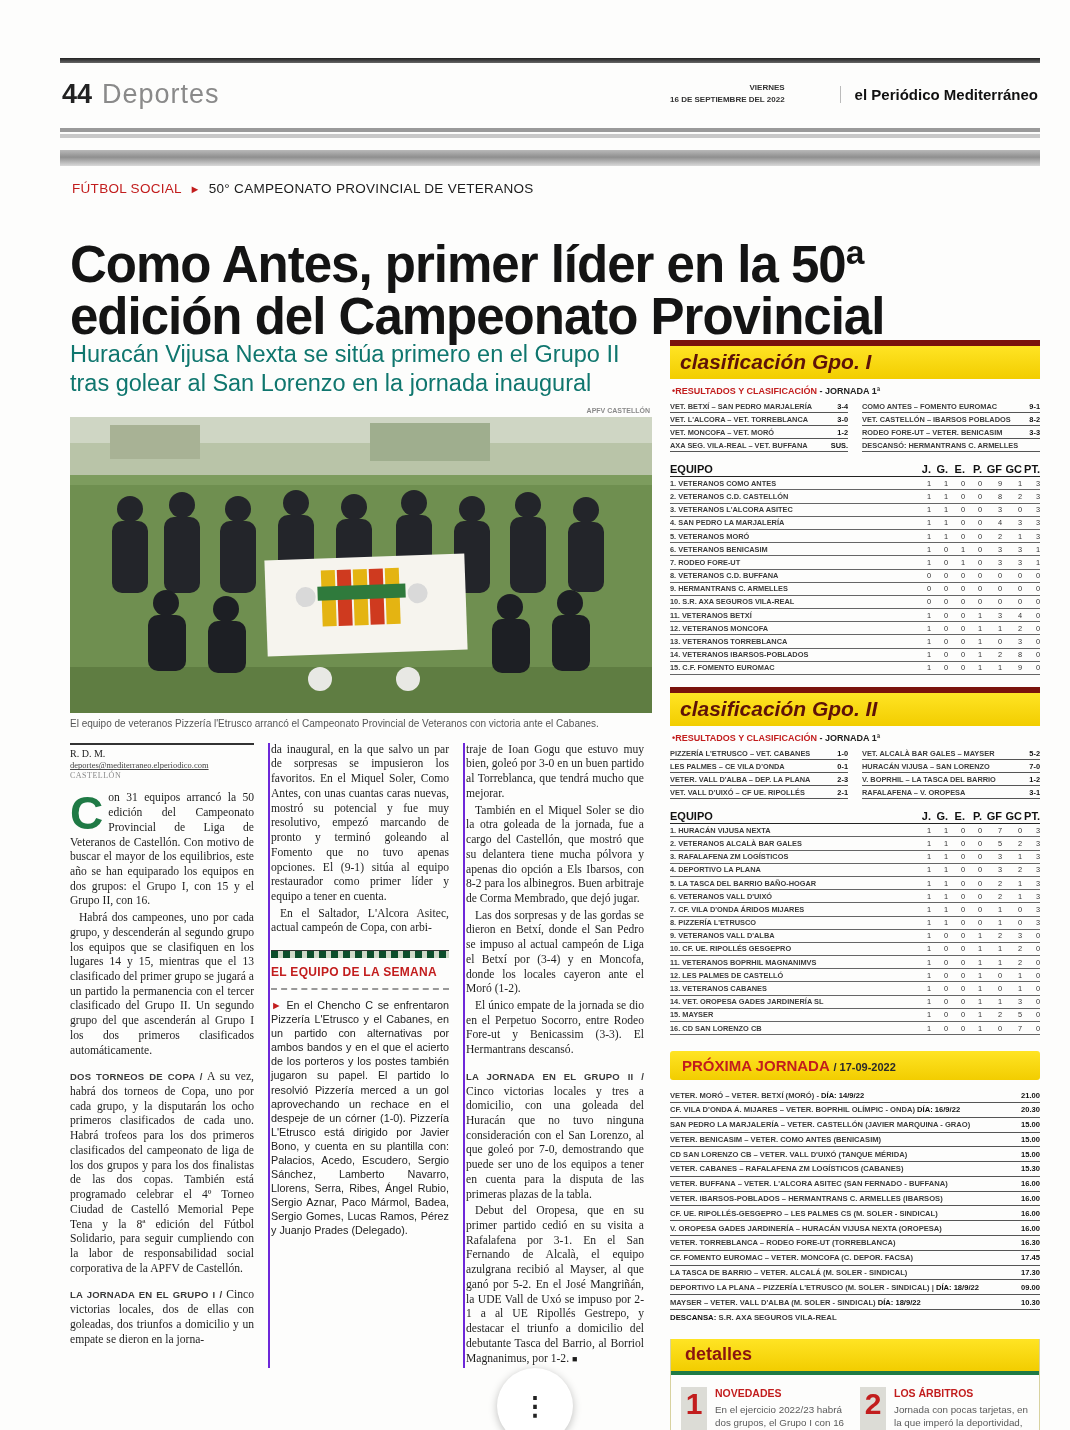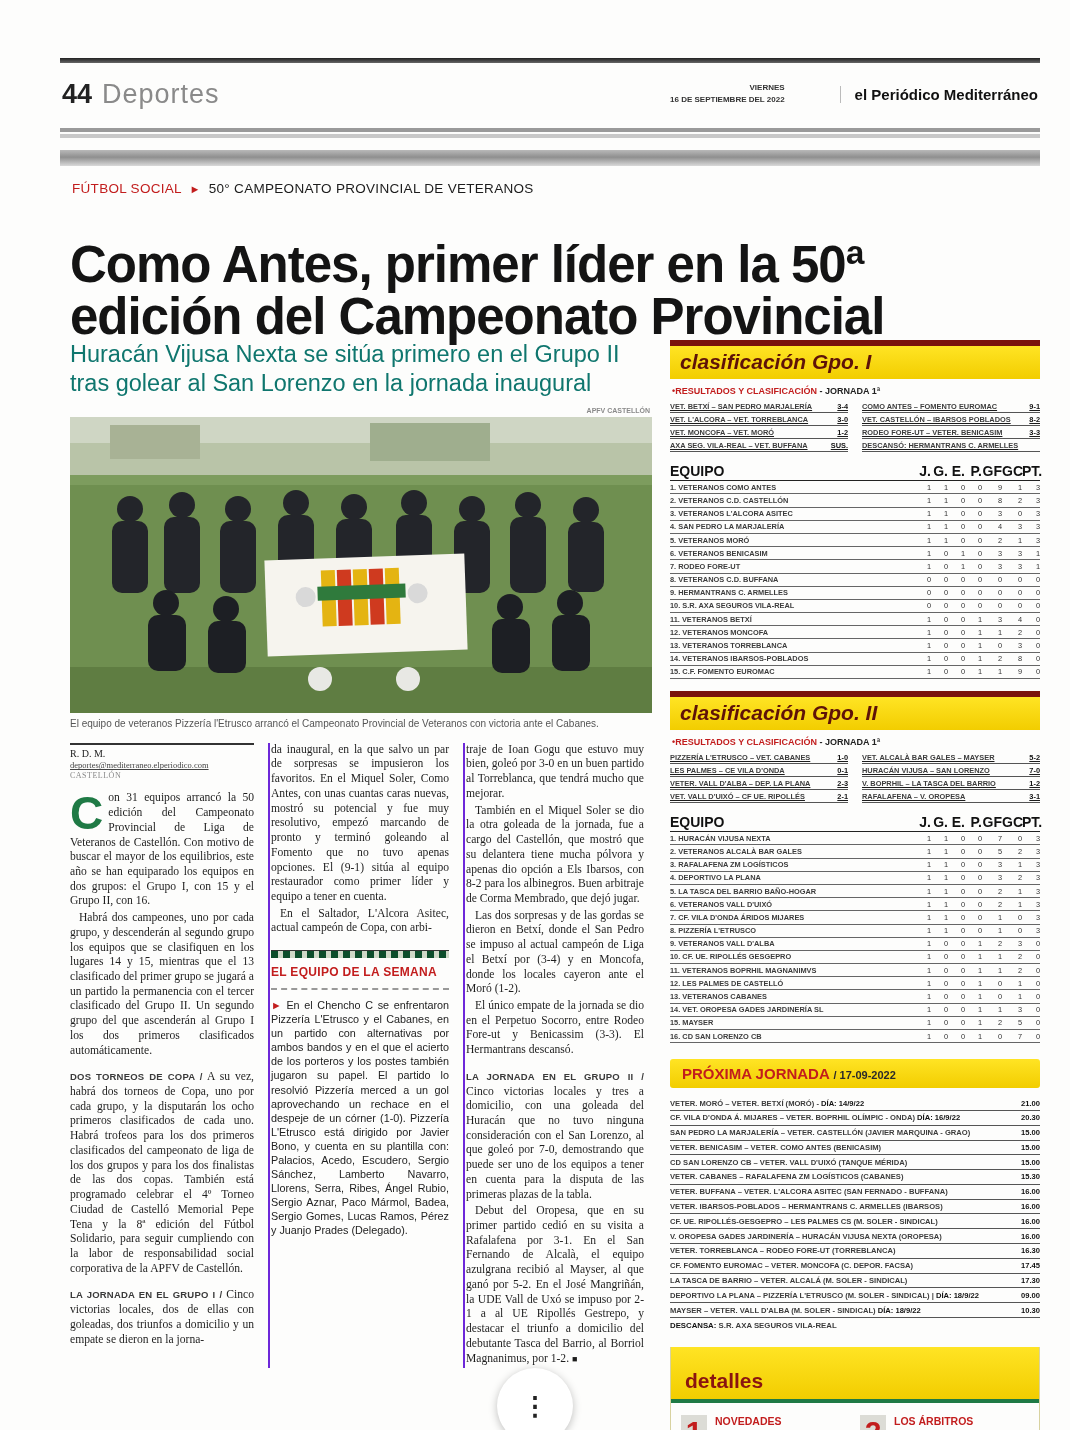--- a/index.html
+++ b/index.html
@@ -57,46 +57,46 @@
   .fbody{font-size:10.8px;line-height:1.3;color:#222;text-align:justify;}
   .fbody .arrow{color:#c21d1d;font-weight:bold;}
   
   .clasbox{margin-bottom:12px;}
   .clashead{border-top:6px solid #7a120c;background:linear-gradient(#ffe424,#f2cd00);
             padding:4px 10px 5px;font-size:21px;font-weight:bold;color:#5e1208;font-style:italic;}
   .resline{margin:7px 2px 4px;font-size:9px;font-weight:bold;}
   .resline .red{color:#c21d1d;}
   .resline .blk{color:#222;}
   .rescols{display:flex;gap:14px;}
-  .rescol{flex:1;min-width:0;text-decoration:underline;}
+  .rescol{flex:1;min-width:0;}
   .rrow{display:flex;justify-content:space-between;gap:4px;font-size:7.4px;font-weight:bold;color:#3c3c3c;
         border-bottom:1px solid #555;padding:1.5px 0;white-space:nowrap;overflow:hidden;}
   .rrow .s{font-weight:bold;color:#111;}
   .ttable{margin-top:9px;}
   .trow{display:grid;grid-template-columns:1fr 17px 17px 17px 17px 20px 20px 18px;
         font-size:7.4px;color:#333;border-bottom:1px solid #666;padding:1.6px 0;align-items:center;}
   .trow span{text-align:right;}
   .trow .name{text-align:left;white-space:nowrap;overflow:hidden;font-weight:bold;color:#3c3c3c;}
-  .thead{font-weight:bold;color:#111;border-bottom:1px solid #222;font-size:14px;}
+  .thead{font-weight:bold;color:#111;border-bottom:1px solid #222;font-size:11px;}
   .thead .name{color:#111;}
   
   .proxbox{margin:16px 0 14px;}
   .proxhead{background:linear-gradient(#ffe424,#f2cd00);border-radius:3px;padding:6px 12px;
             font-size:15px;font-weight:bold;color:#c21d1d;margin-bottom:8px;}
   .proxhead .date{color:#2a2a2a;font-size:11px;}
   .fxrow{display:flex;justify-content:space-between;gap:6px;font-size:7.6px;font-weight:bold;color:#3c3c3c;
          border-bottom:1px solid #555;padding:2.4px 0;white-space:nowrap;overflow:hidden;}
   .fxrow .d{color:#111;}
   .fxrow .h{color:#111;flex:none;}
   .fxrest{font-size:7.8px;font-weight:bold;color:#3c3c3c;padding:3px 0;}
   .fxrest b{color:#111;}
   
   .detbox{border:1px solid #d8d2a0;border-top:none;position:relative;padding:0 0 14px;}
-  .dethead{background:linear-gradient(#ffe424,#f2cd00);padding:22px 14px 6px;
-           font-size:21px;font-weight:bold;color:#8a1410;margin-top:7px;}
+  .dethead{background:linear-gradient(#ffe424,#f2cd00);padding:5px 14px 6px;
+           font-size:18px;font-weight:bold;color:#8a1410;margin-top:7px;}
   .detrule{height:4px;background:#1f7a45;margin-bottom:12px;}
   .detcols{display:flex;gap:10px;padding:0 10px;}
   .detitem{flex:1;display:flex;gap:8px;}
   .detnumwrap{flex:none;width:26px;background:#dcdcd6;text-align:center;}
   .detnum{font-size:30px;font-weight:bold;color:#c21d1d;line-height:1;padding-top:2px;display:block;}
   .detheading{font-size:10.5px;font-weight:bold;color:#c21d1d;margin-bottom:4px;}
   .detbody{font-size:9.8px;line-height:1.38;color:#5a5a5a;}
   
   .fab{position:absolute;left:497px;top:1368px;width:76px;height:76px;border-radius:50%;
        background:#fff;box-shadow:0 2px 8px rgba(0,0,0,.25);display:flex;align-items:center;

